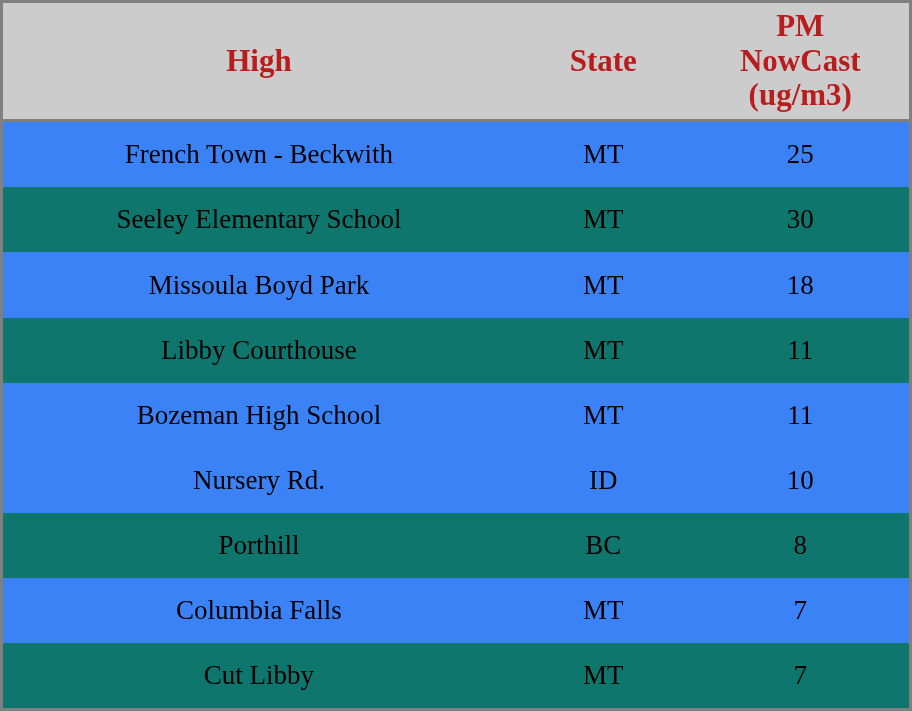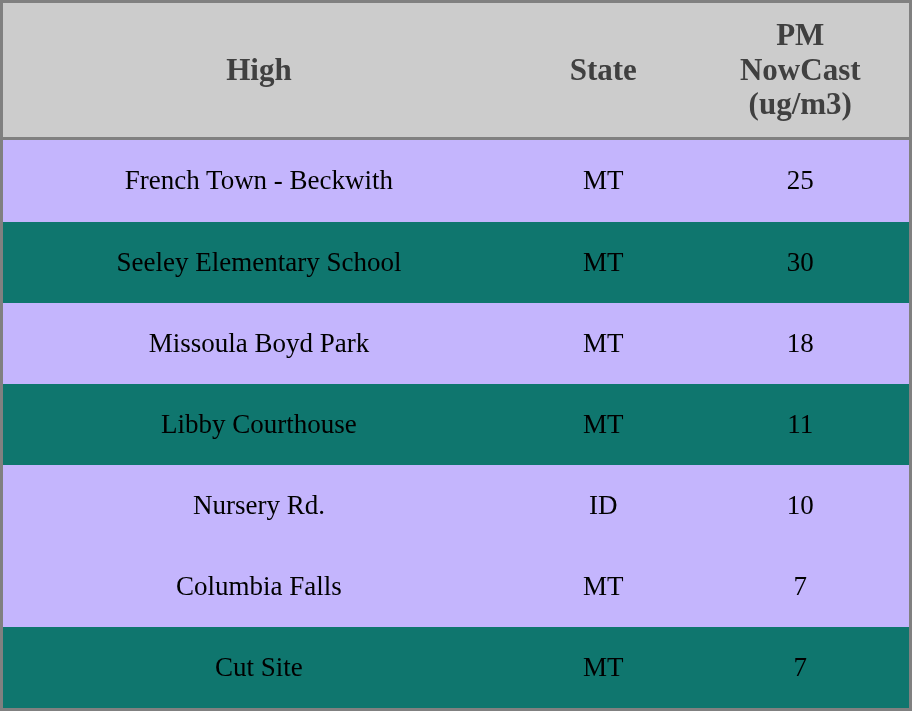--- a/index.html
+++ b/index.html
@@ -28,37 +28,37 @@
     height: 100%;
     border-collapse: collapse;
     table-layout: fixed;
   }
   table.aqi thead th {
     background: #cccccc;
     border-bottom: 3px solid #808080;
     font-family: "Liberation Serif", serif;
     font-weight: bold;
     font-size: 31px;
-    color: #404040;
+    color: #b91c1c;
     vertical-align: middle;
-    padding: 15px 4px;
+    padding: 6px 4px;
     line-height: 1.12;
   }
   table.aqi tbody td {
     font-family: "Liberation Serif", serif;
     font-size: 27px;
     color: #000000;
     text-align: center;
     vertical-align: middle;
     padding: 0;
     height: 58px;
     border: none;
   }
   table.aqi tbody tr.odd td {
-    background: #c4b5fd;
+    background: #3b82f6;
   }
   table.aqi tbody tr.even td {
     background: #0f766e;
   }
   col.c-site  { width: 56.5%; }
   col.c-state { width: 19.5%; }
   col.c-pm    { width: 24%; }
 </style>
 </head>
 <body>
@@ -96,29 +96,39 @@
         <td>Missoula Boyd Park</td>
         <td>MT</td>
         <td>18</td>
       </tr>
       <tr class="even">
         <td>Libby Courthouse</td>
         <td>MT</td>
         <td>11</td>
       </tr>
       <tr class="odd">
+        <td>Bozeman High School</td>
+        <td>MT</td>
+        <td>11</td>
+      </tr>
+      <tr class="odd">
         <td>Nursery Rd.</td>
         <td>ID</td>
         <td>10</td>
+      </tr>
+      <tr class="even">
+        <td>Porthill</td>
+        <td>BC</td>
+        <td>8</td>
       </tr>
       <tr class="odd">
         <td>Columbia Falls</td>
         <td>MT</td>
         <td>7</td>
       </tr>
       <tr class="even">
-        <td>Cut Site</td>
+        <td>Cut Libby</td>
         <td>MT</td>
         <td>7</td>
       </tr>
     </tbody>
   </table>
 </div>
 
 </body></html>

